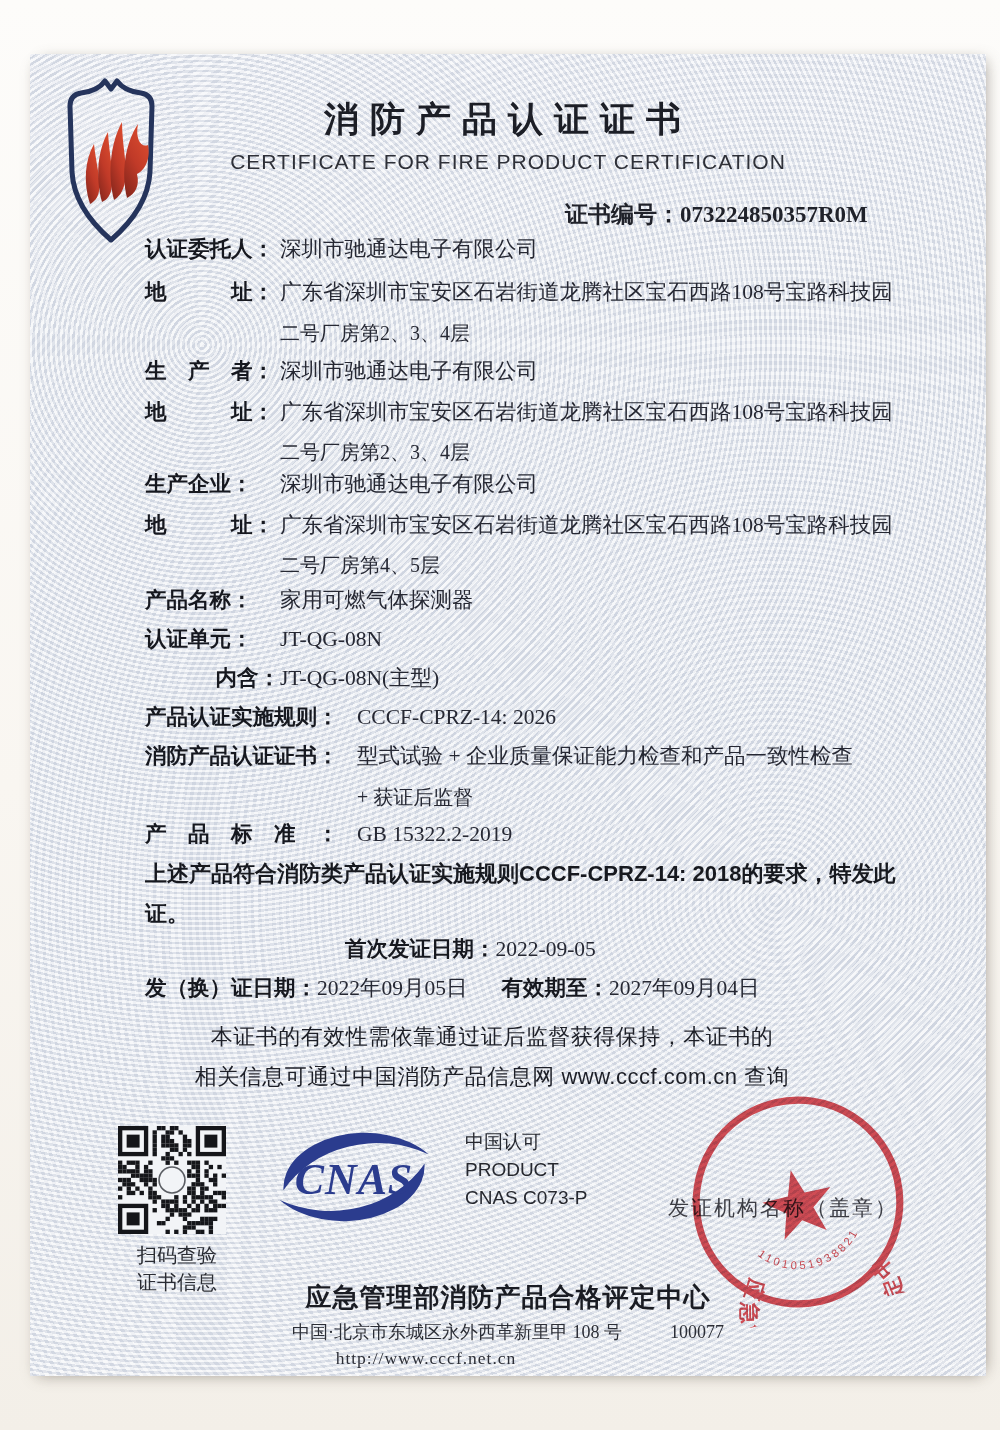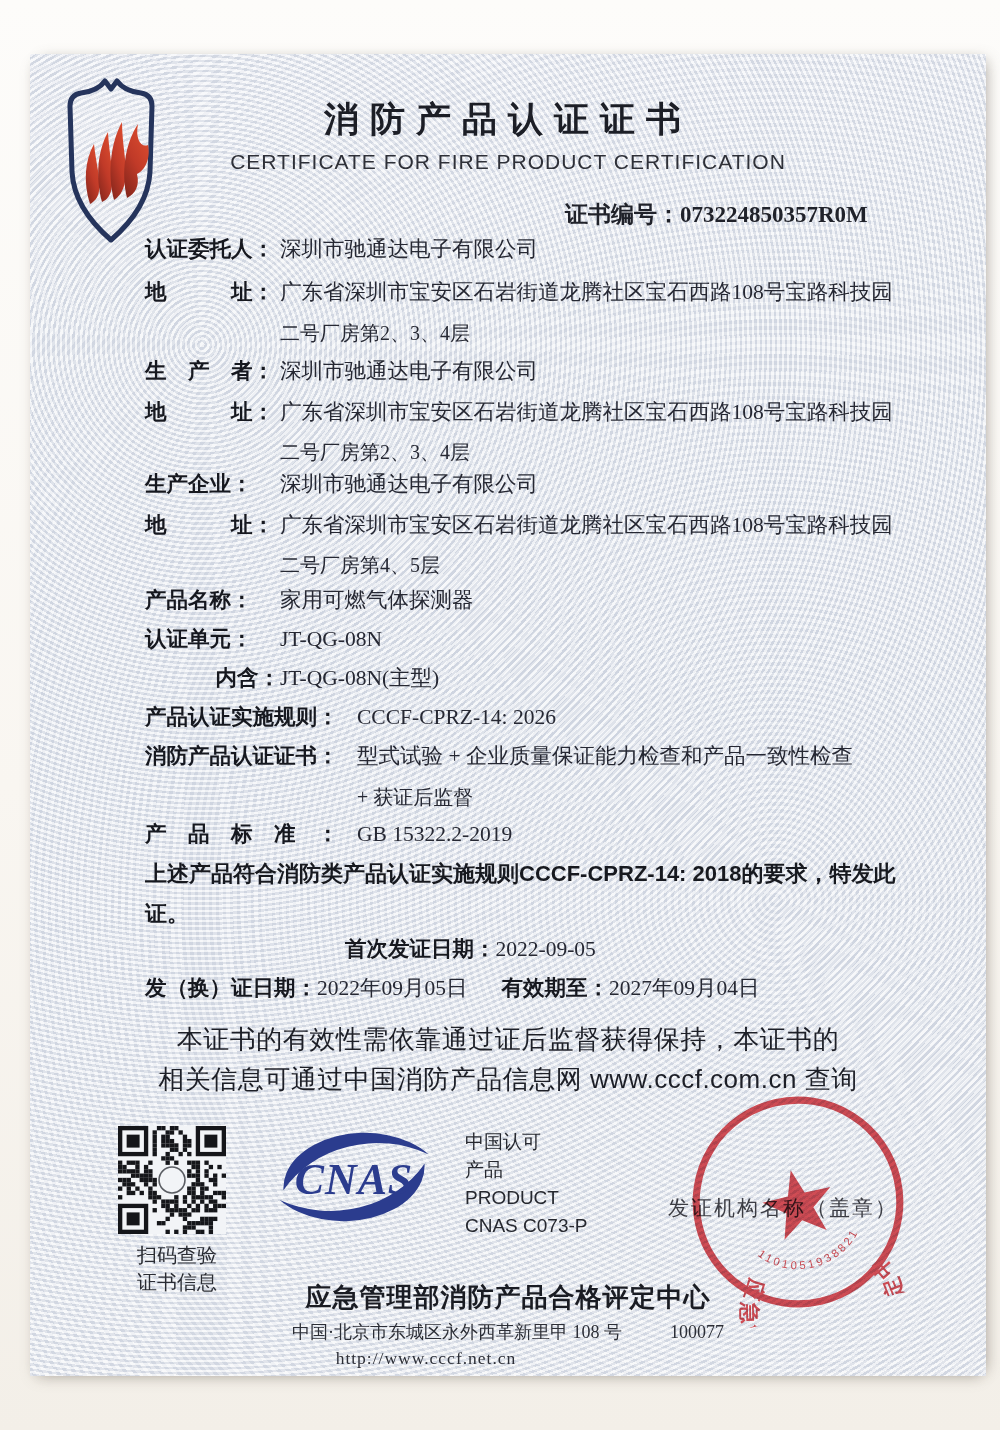--- a/index.html
+++ b/index.html
@@ -37,21 +37,21 @@
   .val { color:#262833; }
   .cont { left:280px; width:660px; font-size:20px; line-height:30px; white-space:nowrap; color:#262833; }
   .contB { left:357px; }
   .statement {
     left:145px; top:854px; width:792px; font-size:22px; line-height:40px;
     font-weight:bold; color:#17191f;
   }
   .dateline { font-size:21.5px; line-height:30px; white-space:nowrap; }
   .dlabel { font-family:"Liberation Sans","DejaVu Sans",sans-serif; font-weight:bold; color:#16181f;margin-top:40px; }
   .notice {
-    left:30px; width:956px; text-align:center; font-size:26px;
+    left:14px; width:956px; text-align:center; font-size:22px;
     font-weight:500; color:#1d1f27; letter-spacing:0.5px;
   }
   .qr-wrap { left:118px; top:1126px; width:108px; height:108px; }
   .qr-caption { left:112px; top:1242px; width:130px; text-align:center; font-size:20px; line-height:27px; color:#2a2c33; }
   .cnas-wrap { left:270px; top:1116px; width:168px; height:122px; }
   .accred { left:465px; top:1128px; width:220px; font-size:19px; line-height:28px; color:#26282f; }
   .stamp-caption { left:668px; top:1194px; width:260px; font-size:21px; letter-spacing:2px; color:#3c3d44; z-index:1; }
   .stamp { left:686px; top:1090px; width:224px; height:224px; z-index:2; transform:rotate(-13deg); opacity:.88; mix-blend-mode:multiply; }
   .issuer { left:30px; top:1280px; width:956px; text-align:center; font-size:26px; font-weight:bold; letter-spacing:1px; color:#1a1c23; }
   .addr { left:30px; top:1320px; width:956px; text-align:center; font-size:18px; color:#2c2e36; }
@@ -348,21 +348,20 @@
   <div class="abs cnas-wrap">
     <svg width="168" height="122" viewBox="0 0 176 128">
       <path d="M 14,78 A 85,58 0 0 1 166,40 A 116,104 0 0 0 14,78 Z" fill="#2b3c8e"></path>
       <path d="M 162,50 A 85,58 0 0 1 10,88 A 116,104 0 0 0 162,50 Z" fill="#2b3c8e"></path>
       <text x="88" y="82" text-anchor="middle" font-family="Liberation Serif, DejaVu Serif, serif" font-size="46" font-weight="bold" font-style="italic" letter-spacing="1" fill="#2b3c8e">CNAS</text>
     </svg>
   </div>
 
   <div class="abs accred sans">
     <div>中国认可</div>
-    <div>产品</div>
     <div>PRODUCT</div>
     <div>CNAS C073-P</div>
   </div>
 
   <div class="abs stamp-caption">发证机构名称（盖章）</div>
 
   <div class="abs stamp">
     <svg width="224" height="224" viewBox="0 0 220 220">
       <defs>
         <path id="sealTextPath" d="M 53.4,166.6 A 80,80 0 1 0 166.6,166.6" fill="none"></path>

